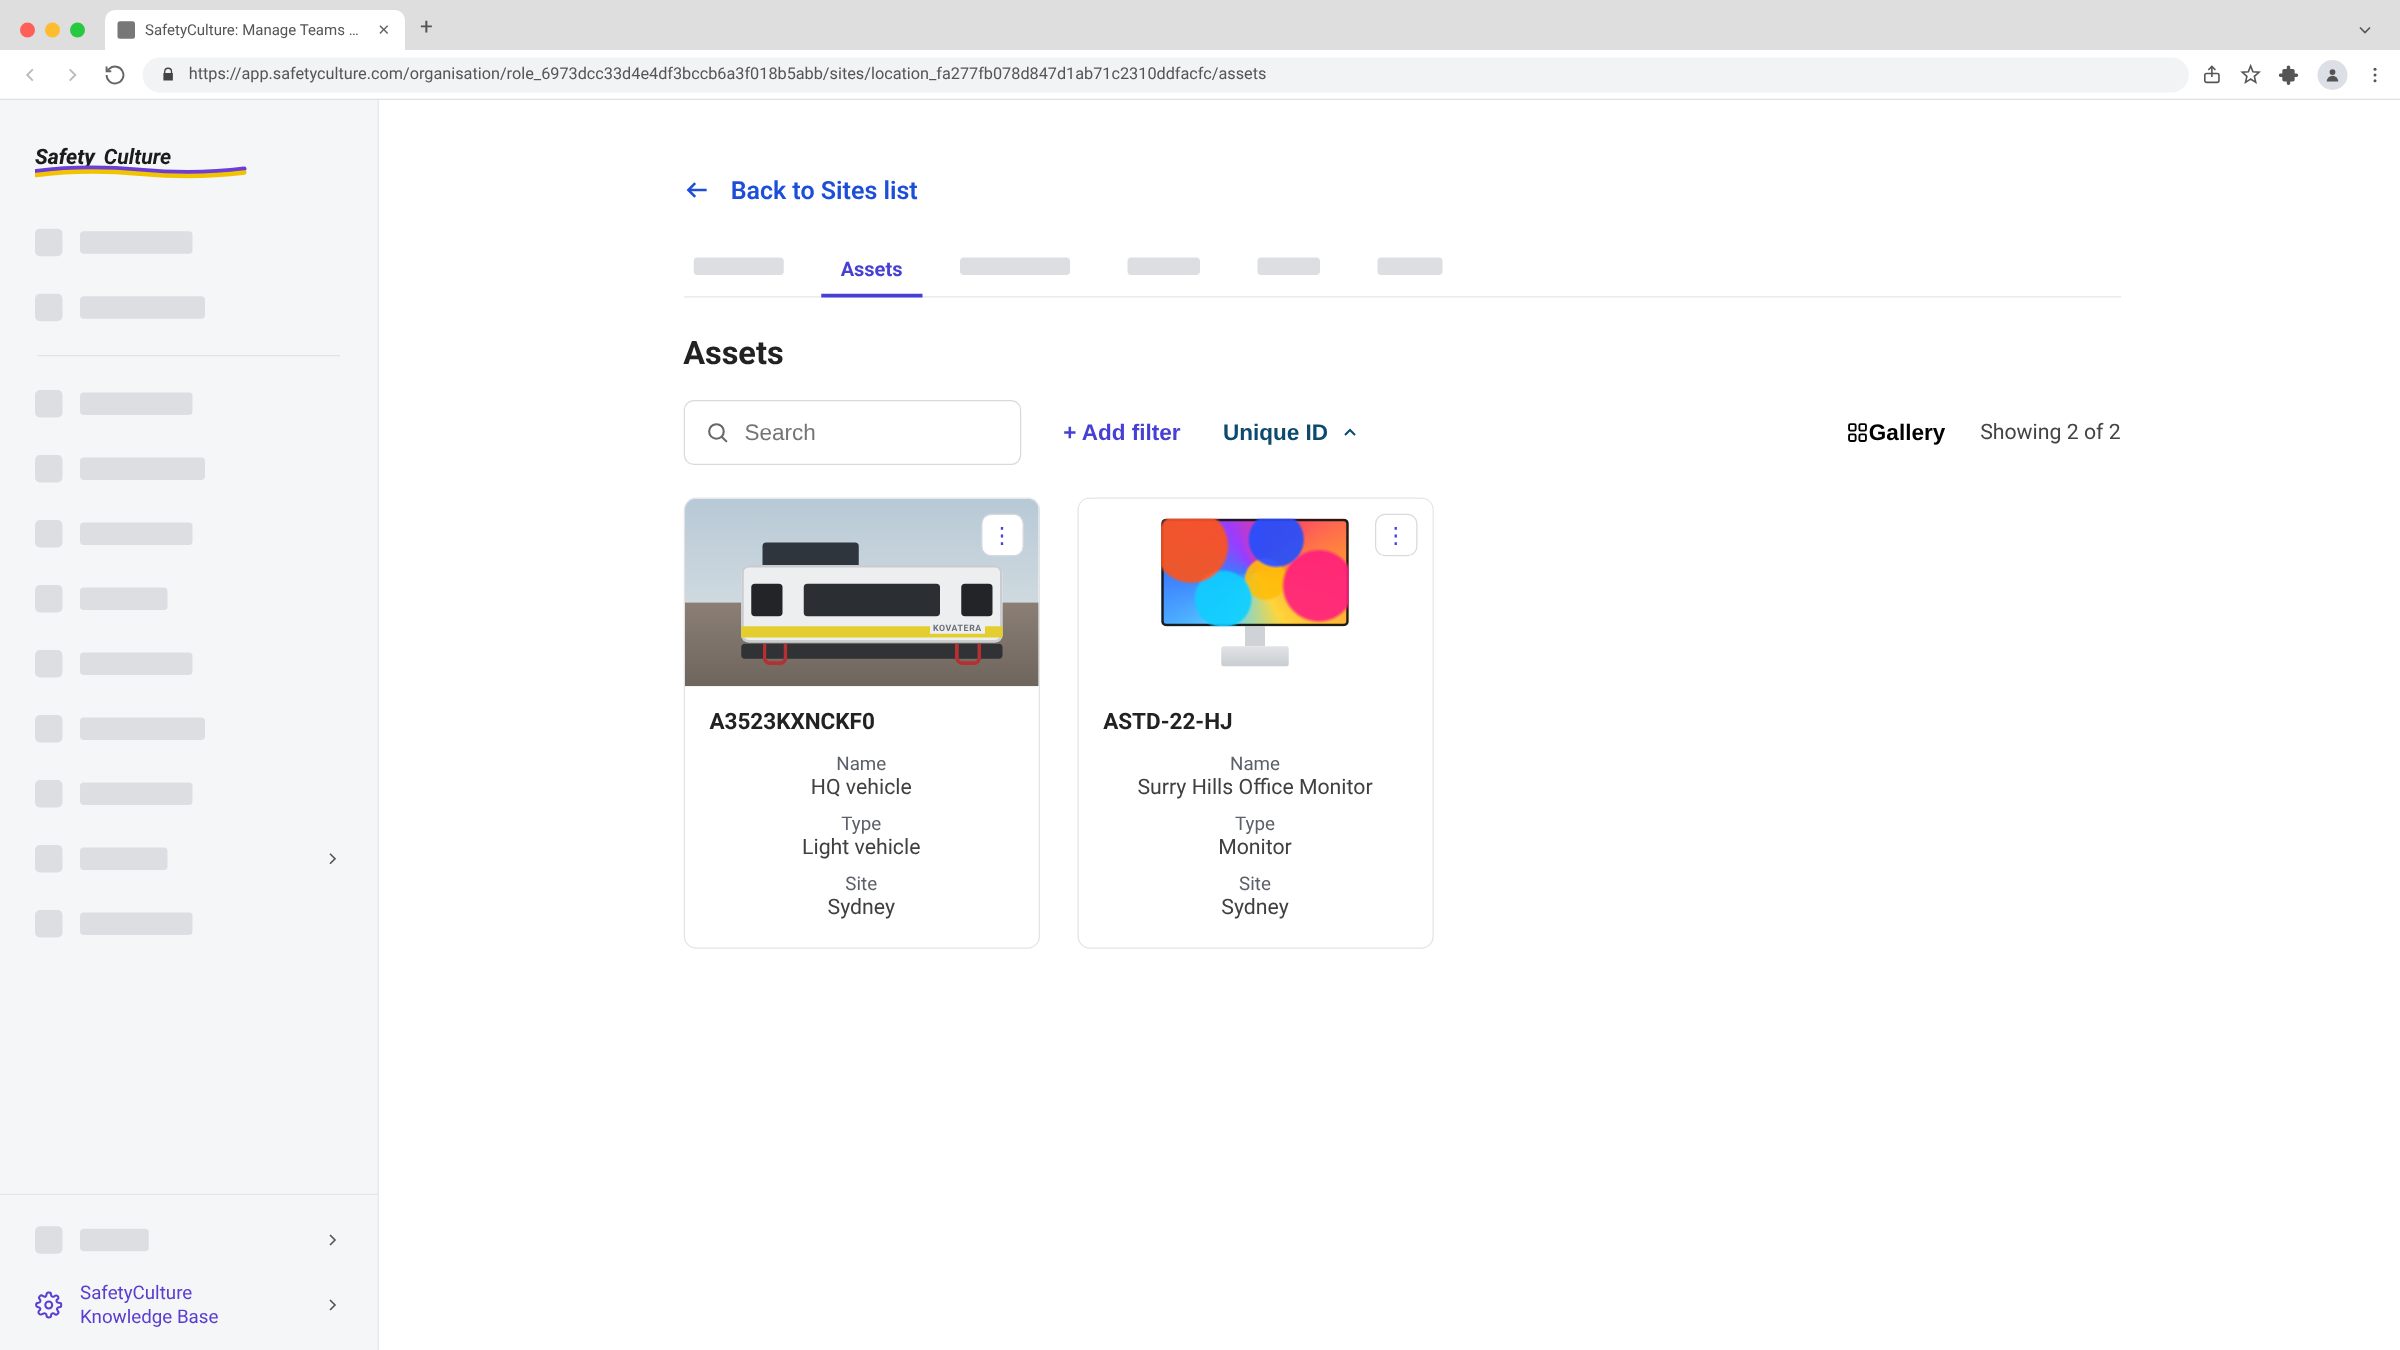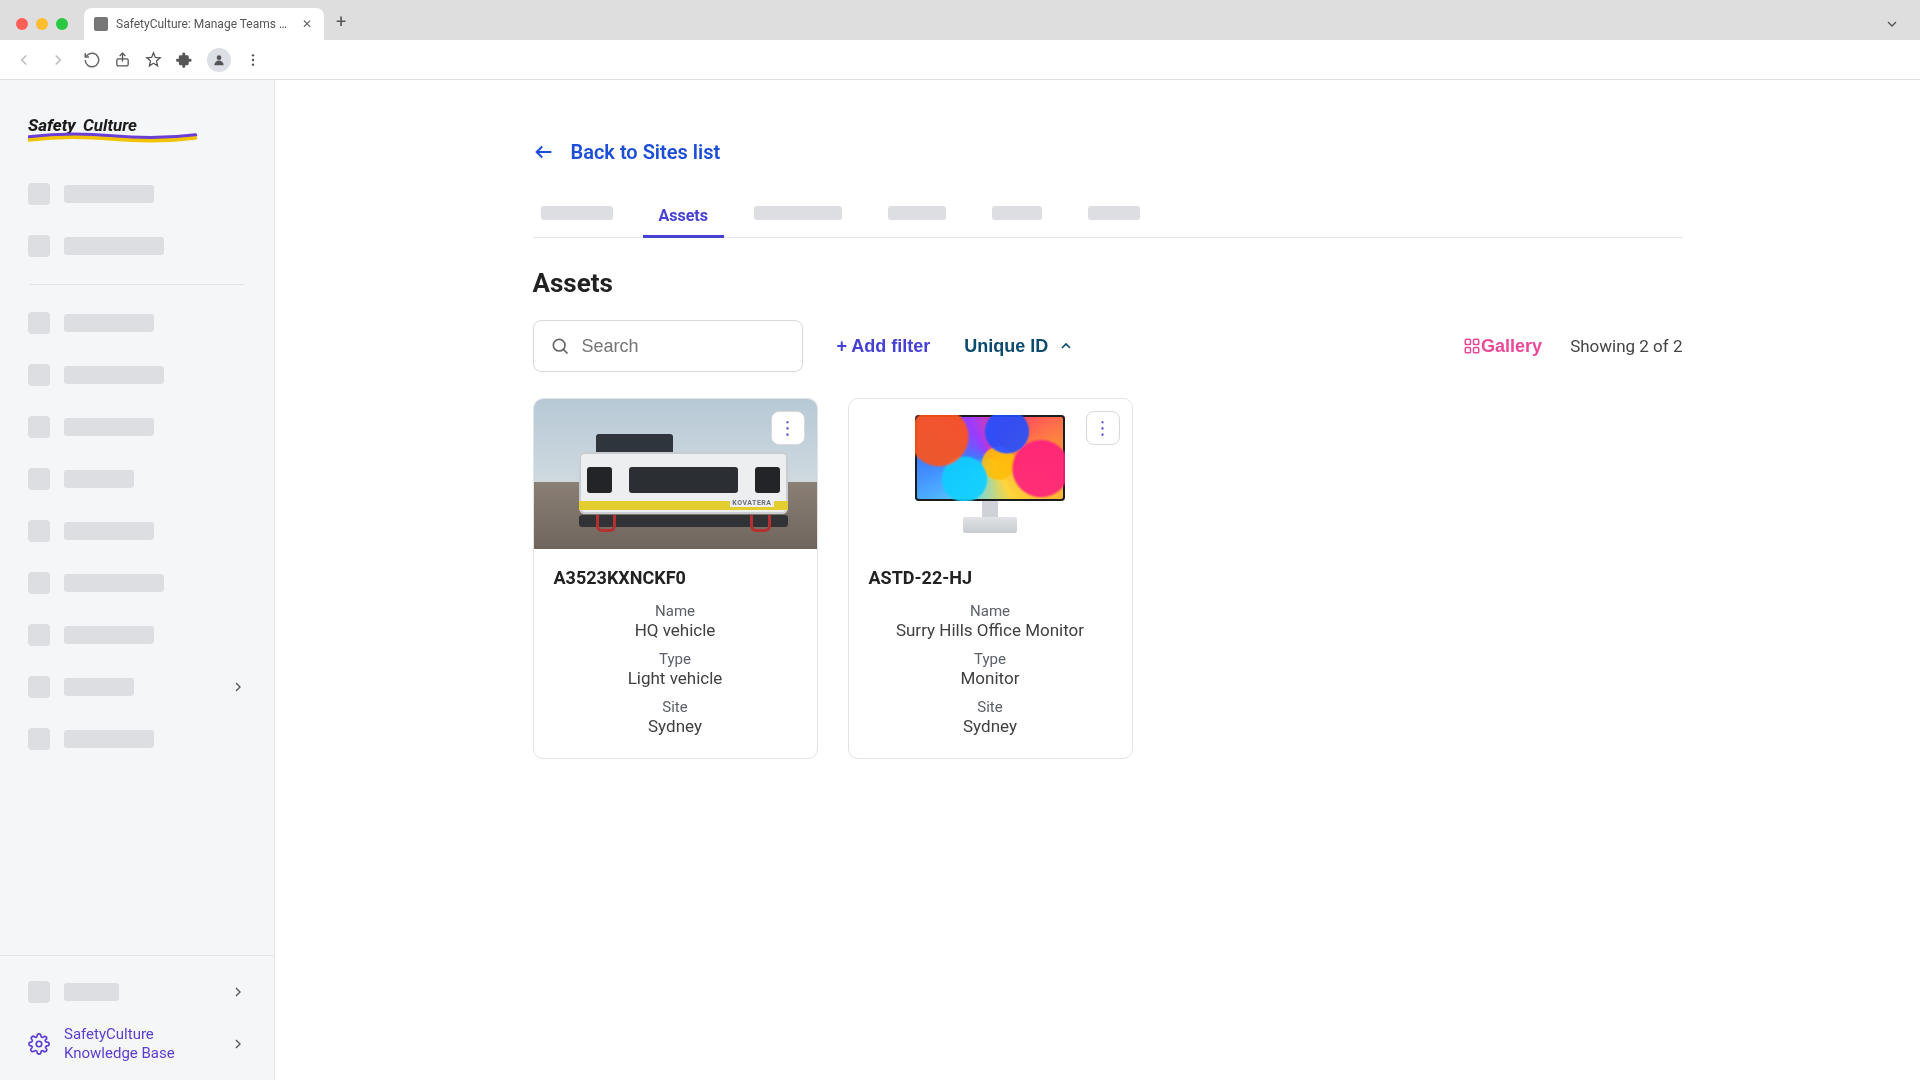--- a/index.html
+++ b/index.html
@@ -24,21 +24,21 @@
   .nav-btn { width: 24px; height: 24px; display: flex; align-items: center; justify-content: center; color: #666; }
   .nav-btn.disabled { color: #bbb; }
   .addr-box { flex: 1; background: #f1f3f4; border-radius: 20px; height: 28px; display: flex; align-items: center; padding: 0 14px; gap: 10px; font-size: 13px; color: #555; }
   .addr-box .lock { color: #444; }
   .addr-box .url { flex: 1; overflow: hidden; white-space: nowrap; text-overflow: ellipsis; }
   .chrome-actions { display: flex; gap: 14px; align-items: center; color: #555; }
   .avatar-badge { width: 24px; height: 24px; border-radius: 50%; background: #dddfe6; display: flex; align-items: center; justify-content: center; color: #555; font-size: 14px; }
 
   
   .app { display: flex; height: calc(1080px - 80px); background: #fff; }
-  .sidebar { width: 275px; background: #f5f6f7; border-right: 1px solid #e4e6e8; display: flex; flex-direction: column; position: relative; }
+  .sidebar { width: 303px; background: #f5f6f7; border-right: 1px solid #e4e6e8; display: flex; flex-direction: column; position: relative; }
   .brand { padding: 34px 28px 20px 28px; }
   .brand svg { width: 170px; height: auto; }
 
   .nav-list { padding: 4px 20px; }
   .nav-skel { display: flex; align-items: center; gap: 14px; height: 52px; padding: 0 8px; }
   .skel-icon { width: 22px; height: 22px; background: #dcdee1; border-radius: 4px; }
   .skel-text { height: 18px; background: #dcdee1; border-radius: 3px; }
   .nav-skel .skel-text { width: 90px; }
   .nav-skel.long .skel-text { width: 100px; }
   .nav-skel.xlong .skel-text { width: 70px; }
@@ -73,21 +73,21 @@
   .toolbar { display: flex; align-items: center; gap: 34px; margin-bottom: 26px; }
   .search-wrap { width: 270px; height: 52px; border: 1px solid #d6d9dd; border-radius: 8px; display: flex; align-items: center; padding: 0 16px; gap: 12px; }
   .search-wrap input { border: none; outline: none; font-size: 18px; color: #333; flex: 1; background: transparent; }
   .search-wrap svg { width: 20px; height: 20px; color: #666; }
 
   .filter-btn { color: #4740d4; font-size: 18px; font-weight: 600; background: none; border: none; cursor: pointer; }
   .sort-btn { color: #0c4a6e; font-size: 18px; font-weight: 600; background: none; border: none; cursor: pointer; display: inline-flex; align-items: center; gap: 10px; }
   .sort-btn svg { width: 16px; height: 16px; }
 
   .toolbar-right { margin-left: auto; display: flex; align-items: center; gap: 28px; }
-  .view-btn { color: #ec4899; font-size: 18px; font-weight: 600; background: none; border: none; cursor: pointer; display: inline-flex; align-items: center; gap: 0; }
+  .view-btn { color: #000000; font-size: 18px; font-weight: 600; background: none; border: none; cursor: pointer; display: inline-flex; align-items: center; gap: 0; }
   .view-btn svg { width: 18px; height: 18px; }
   .result-count { font-size: 17px; color: #444; }
 
   
   .cards { display: flex; gap: 30px; }
   .card { width: 285px; border: 1px solid #e1e3e7; border-radius: 10px; background: #fff; overflow: hidden; display: flex; flex-direction: column; }
   .card-img { height: 150px; position: relative; background: #f3f4f6; display: flex; align-items: center; justify-content: center; overflow: hidden; }
   .card-menu { position: absolute; top: 12px; right: 12px; width: 34px; height: 34px; border: 1px solid #d6d9dd; border-radius: 8px; background: #fff; display: flex; align-items: center; justify-content: center; color: #4740d4; font-size: 18px; cursor: pointer; }
   .card-body { padding: 18px 20px 22px 20px; }
   .card-id { font-size: 18px; font-weight: 700; color: #222; margin-bottom: 14px; }
@@ -158,20 +158,28 @@
     <div class="nav-btn disabled">
       <svg viewBox="0 0 24 24" width="18" height="18" fill="none" stroke="currentColor" stroke-width="2">
           <path d="M9 6l6 6-6 6"></path>
         </svg>
     </div>
     <div class="nav-btn">
       <svg viewBox="0 0 24 24" width="18" height="18" fill="none" stroke="currentColor" stroke-width="2">
           <path d="M3 12a9 9 0 1 0 3-6.7L3 8"></path>
           <path d="M3 3v5h5"></path>
         </svg>
+    </div>
+    <div class="addr-box">
+      <span class="lock">
+        <svg viewBox="0 0 24 24" width="13" height="13" fill="currentColor">
+            <path d="M6 10V8a6 6 0 1 1 12 0v2h1v11H5V10h1zm2 0h8V8a4 4 0 1 0-8 0v2z"></path>
+          </svg>
+      </span>
+      <span class="url">https://app.safetyculture.com/organisation/role_6973dcc33d4e4df3bccb6a3f018b5abb/sites/location_fa277fb078d847d1ab71c2310ddfacfc/assets</span>
     </div>
     <div class="chrome-actions">
       <span>
           <svg viewBox="0 0 24 24" width="17" height="17" fill="none" stroke="currentColor" stroke-width="1.8">
             <path d="M12 3v12"></path>
             <path d="M8 7l4-4 4 4"></path>
             <rect x="4" y="11" width="16" height="10" rx="2"></rect>
           </svg>
         </span>
       <span>

